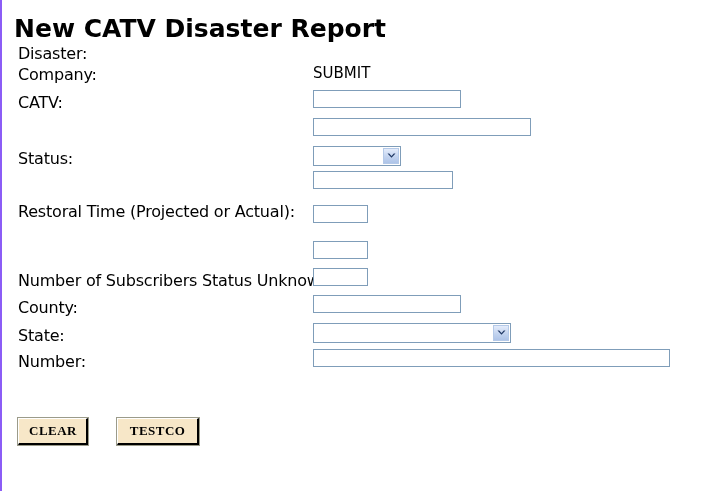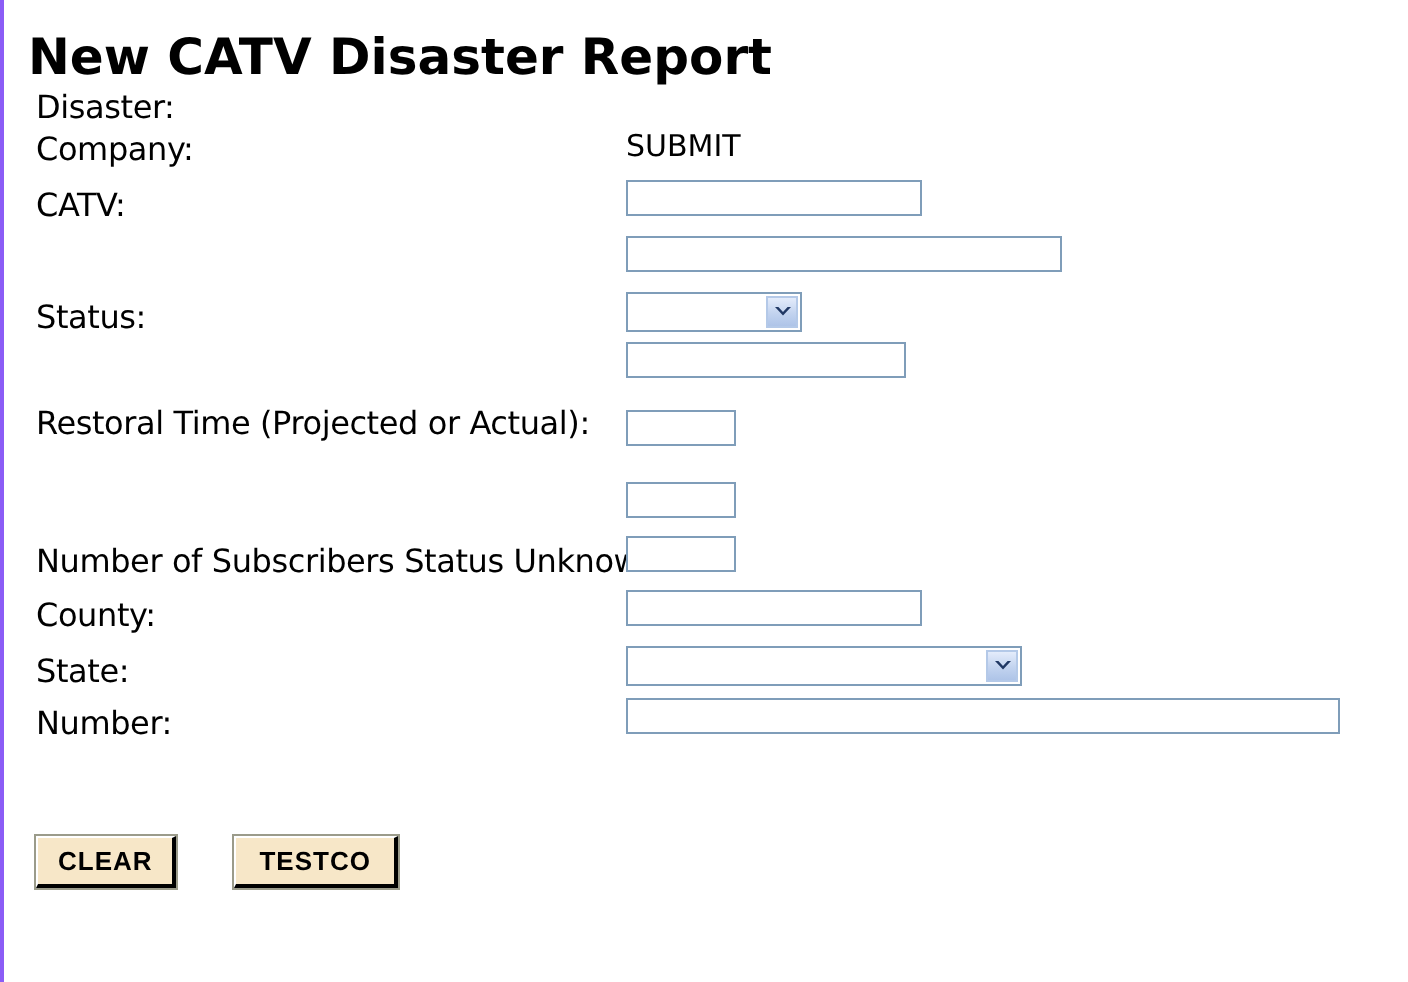--- a/index.html
+++ b/index.html
@@ -134,21 +134,21 @@
   .buttons {
     position: absolute;
     left: 16px;
     top: 418px;
   }
   .btn {
     display: inline-block;
     box-sizing: border-box;
     background: #f7e7c8;
     color: #000000;
-    font-family: Liberation Sans, sans-serif;
+    font-family: Liberation Serif, serif;
     font-size: 13px;
     font-weight: bold;
     letter-spacing: 0.5px;
     text-align: center;
     padding: 4px 10px 4px 10px;
     border-top: 1px solid #ffffff;
     border-left: 1px solid #ffffff;
     border-right: 2px solid #000000;
     border-bottom: 2px solid #000000;
     outline: 1px solid #9b9b8a;

